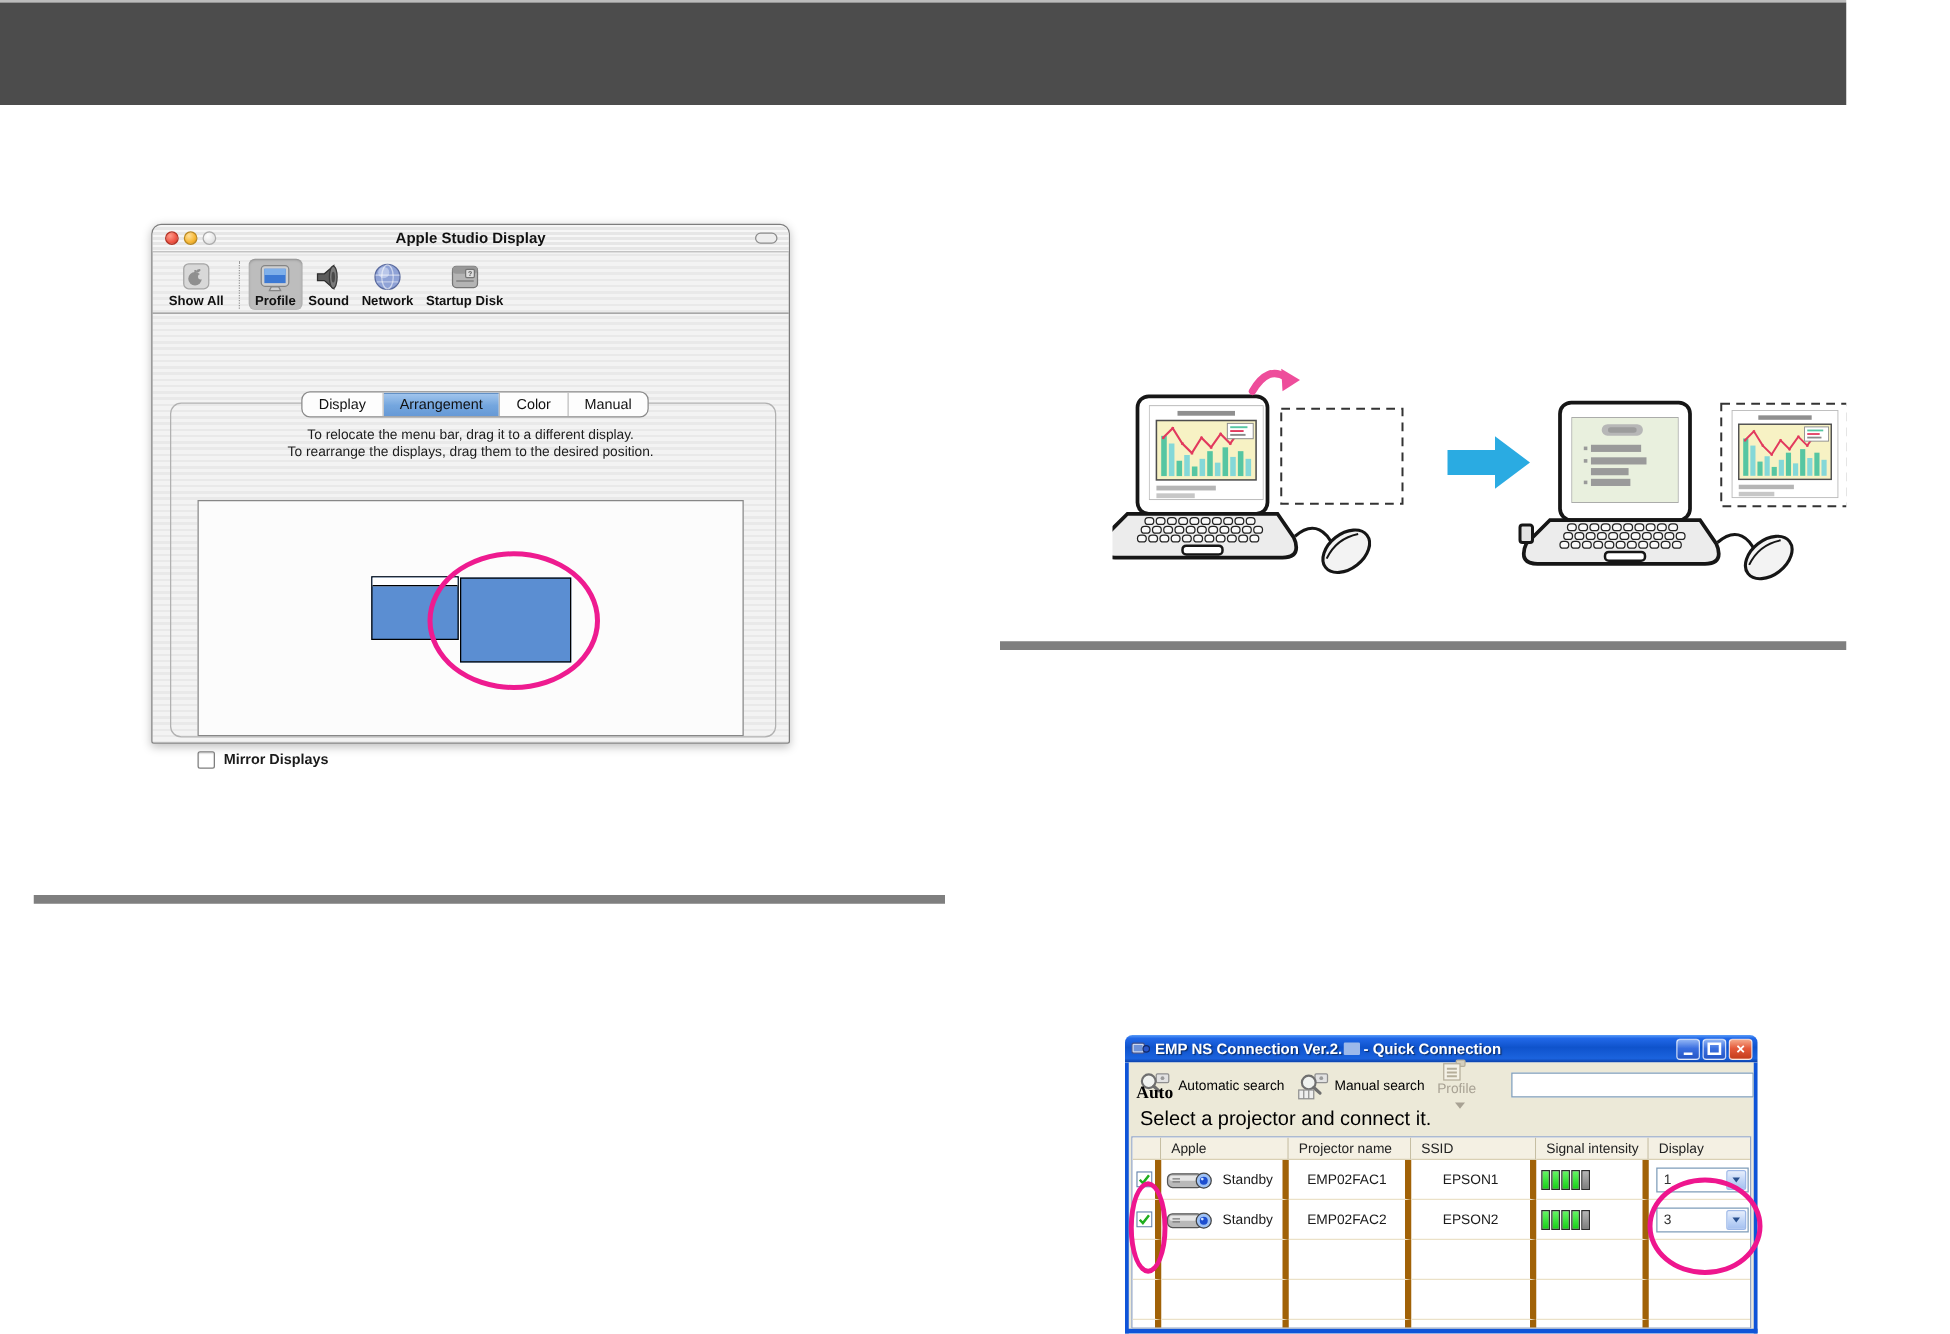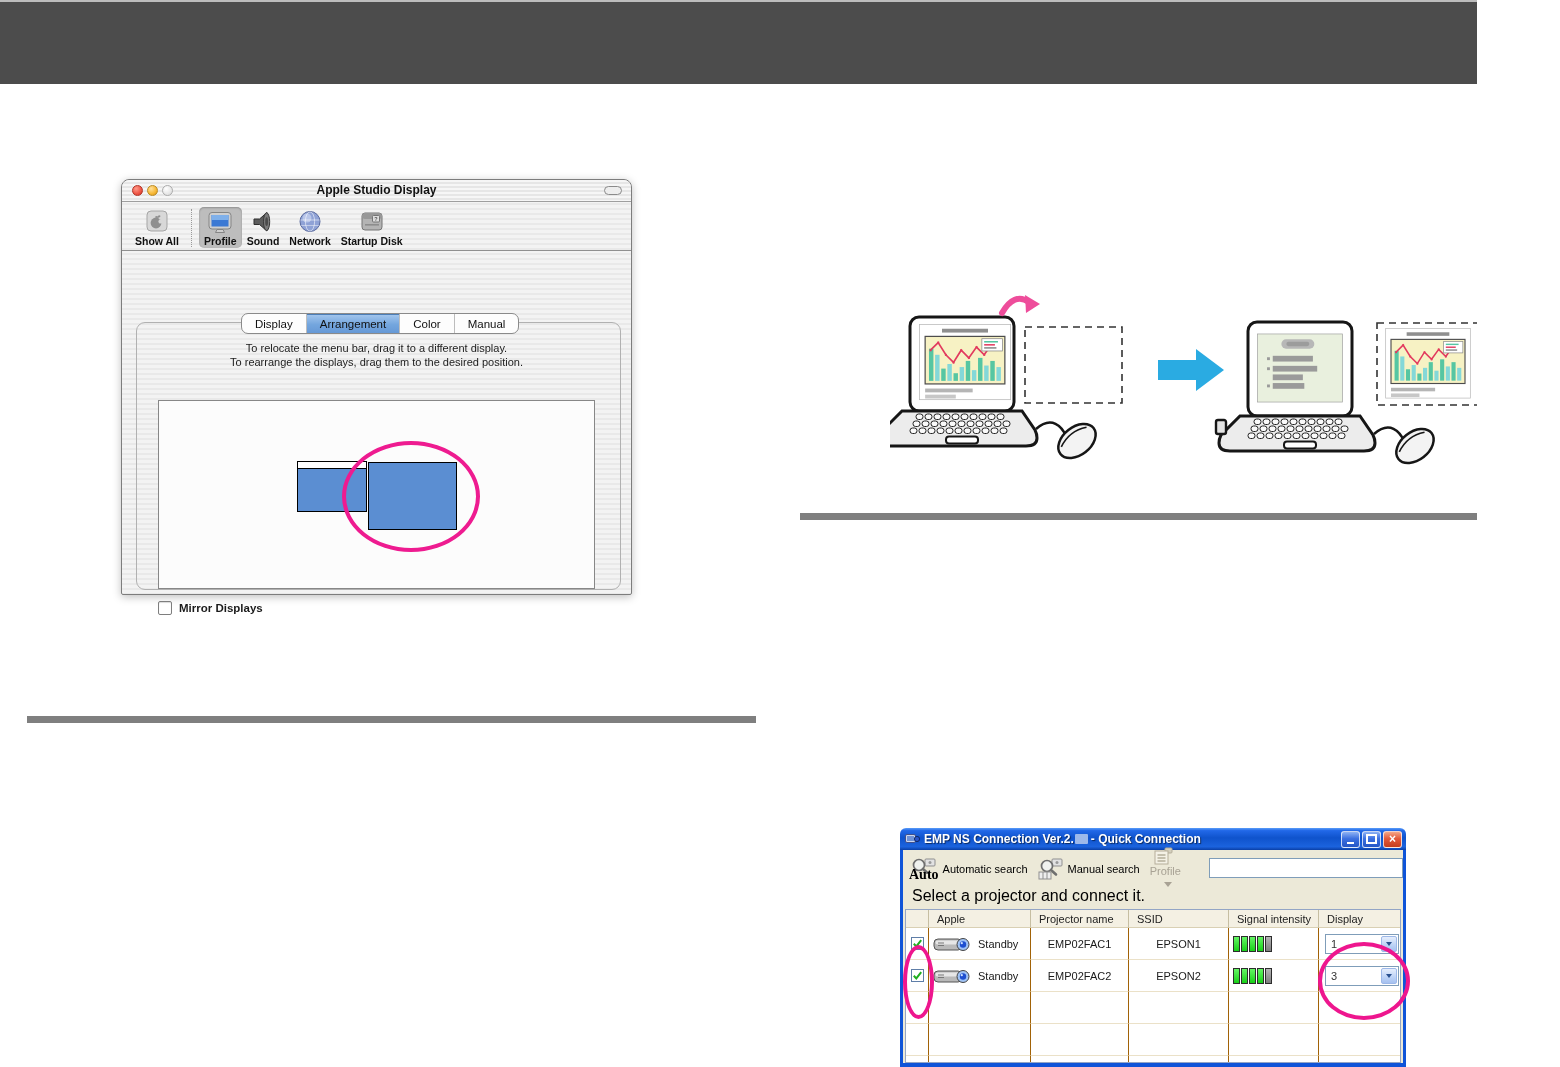--- a/index.html
+++ b/index.html
@@ -97,21 +97,21 @@
       border:1px solid #7f9db9;box-sizing:border-box;font-size:11px;padding:2px 4px;}
   .xp-prompt{height:21px;font-size:16px;color:#000;padding-left:9px;}
   .xp-table{position:absolute;left:2px;right:2px;top:59px;bottom:0;background:#fff;
       border:1px solid #93a5c5;overflow:hidden;display:grid;
       grid-template-columns:23px 102px 98px 100px 90px auto;
       grid-template-rows:18px 32px 32px 32px 32px 40px;box-sizing:border-box;}
   .hc{background:#f4f0e3;border-right:1px solid #c6be a2;border-right:1px solid #c6bea2;
       border-bottom:1px solid #d9d0b4;font-size:11px;color:#222;
       display:flex;align-items:center;padding-left:8px;box-sizing:border-box;white-space:nowrap;}
   .hc:nth-child(6){border-right:none;}
-  .bc{border-right:1px solid #a16207;border-bottom:1px solid #ebe1c8;box-sizing:border-box;
+  .bc{border-right:5px solid #a16207;border-bottom:1px solid #ebe1c8;box-sizing:border-box;
       display:flex;align-items:center;font-size:11px;color:#1a1a1a;}
   .bc.r{border-right:none;}
   .bc.center{justify-content:center;}
   .bc.pad{padding-left:4px;}
   .xp-check{width:13px;height:13px;margin:0 auto;display:block;}
   .standby{margin-left:7px;}
   .sigbars{display:flex;align-items:center;margin-left:4px;}
   .sig{width:7px;height:16px;margin-right:1px;border:1px solid #2c2c2c;box-sizing:border-box;
       background:linear-gradient(180deg,#64f564,#18d018);}
   .sig.off{background:linear-gradient(180deg,#b5b5b5,#7e7e7e);}

